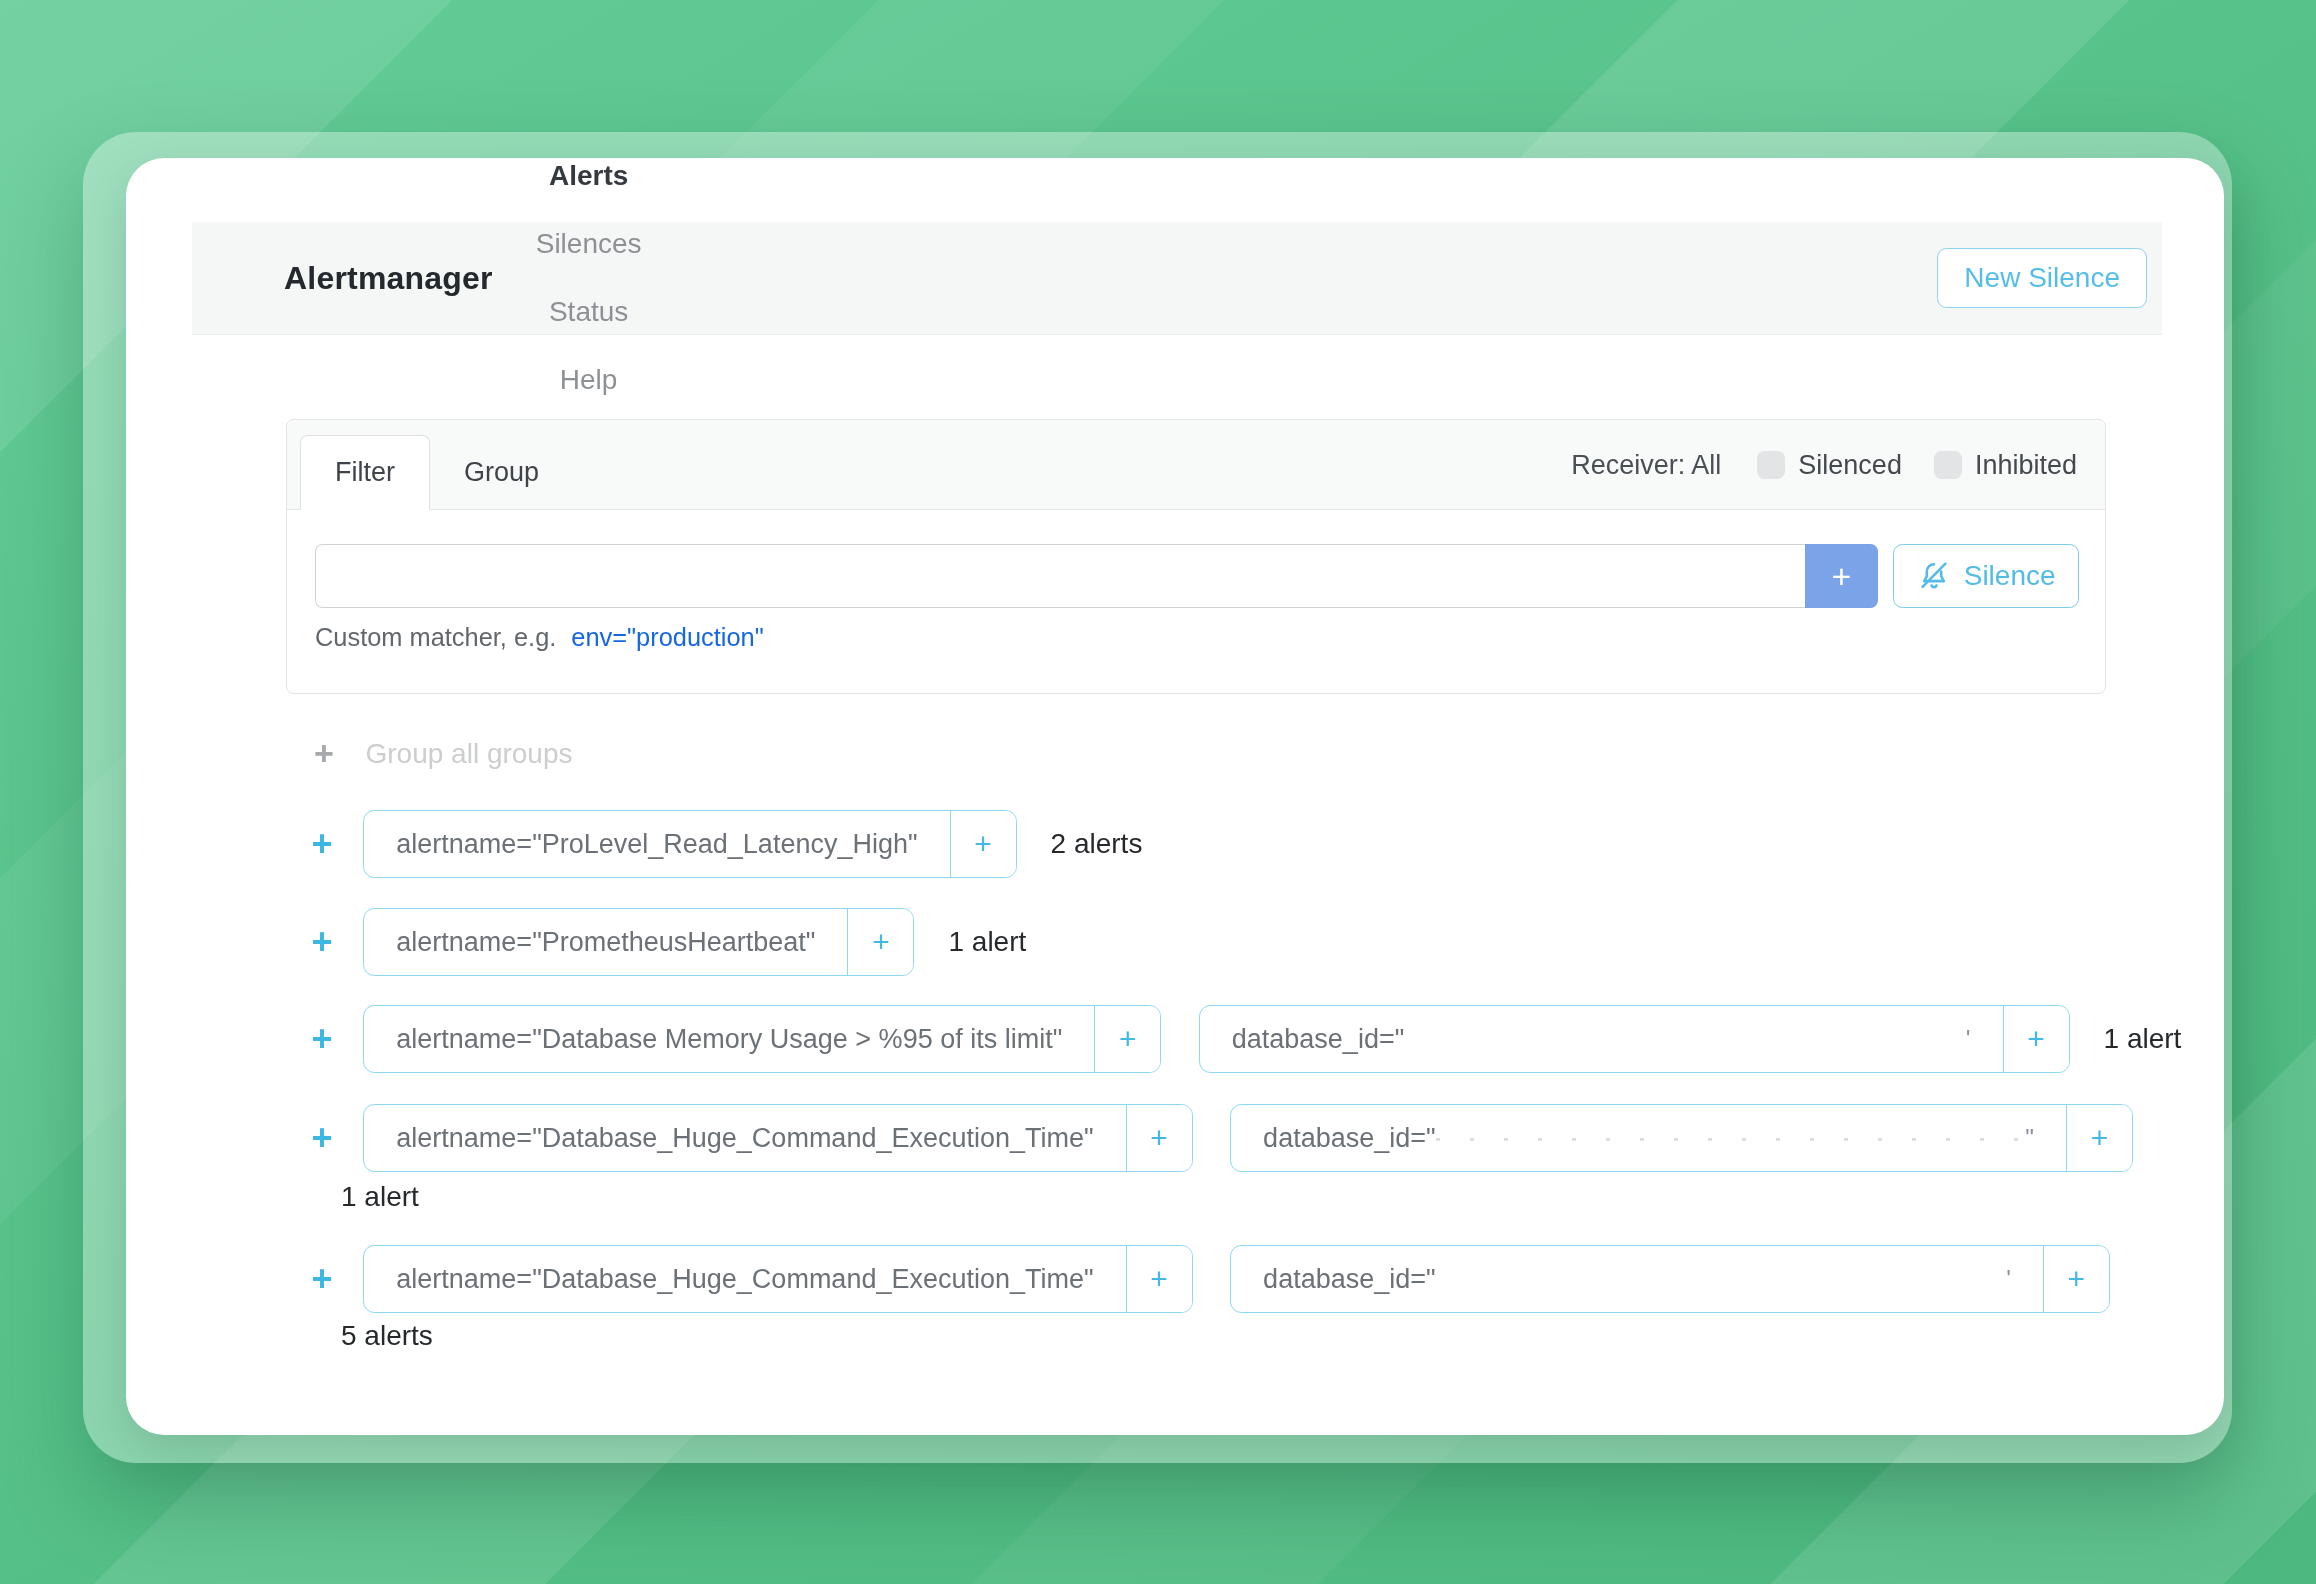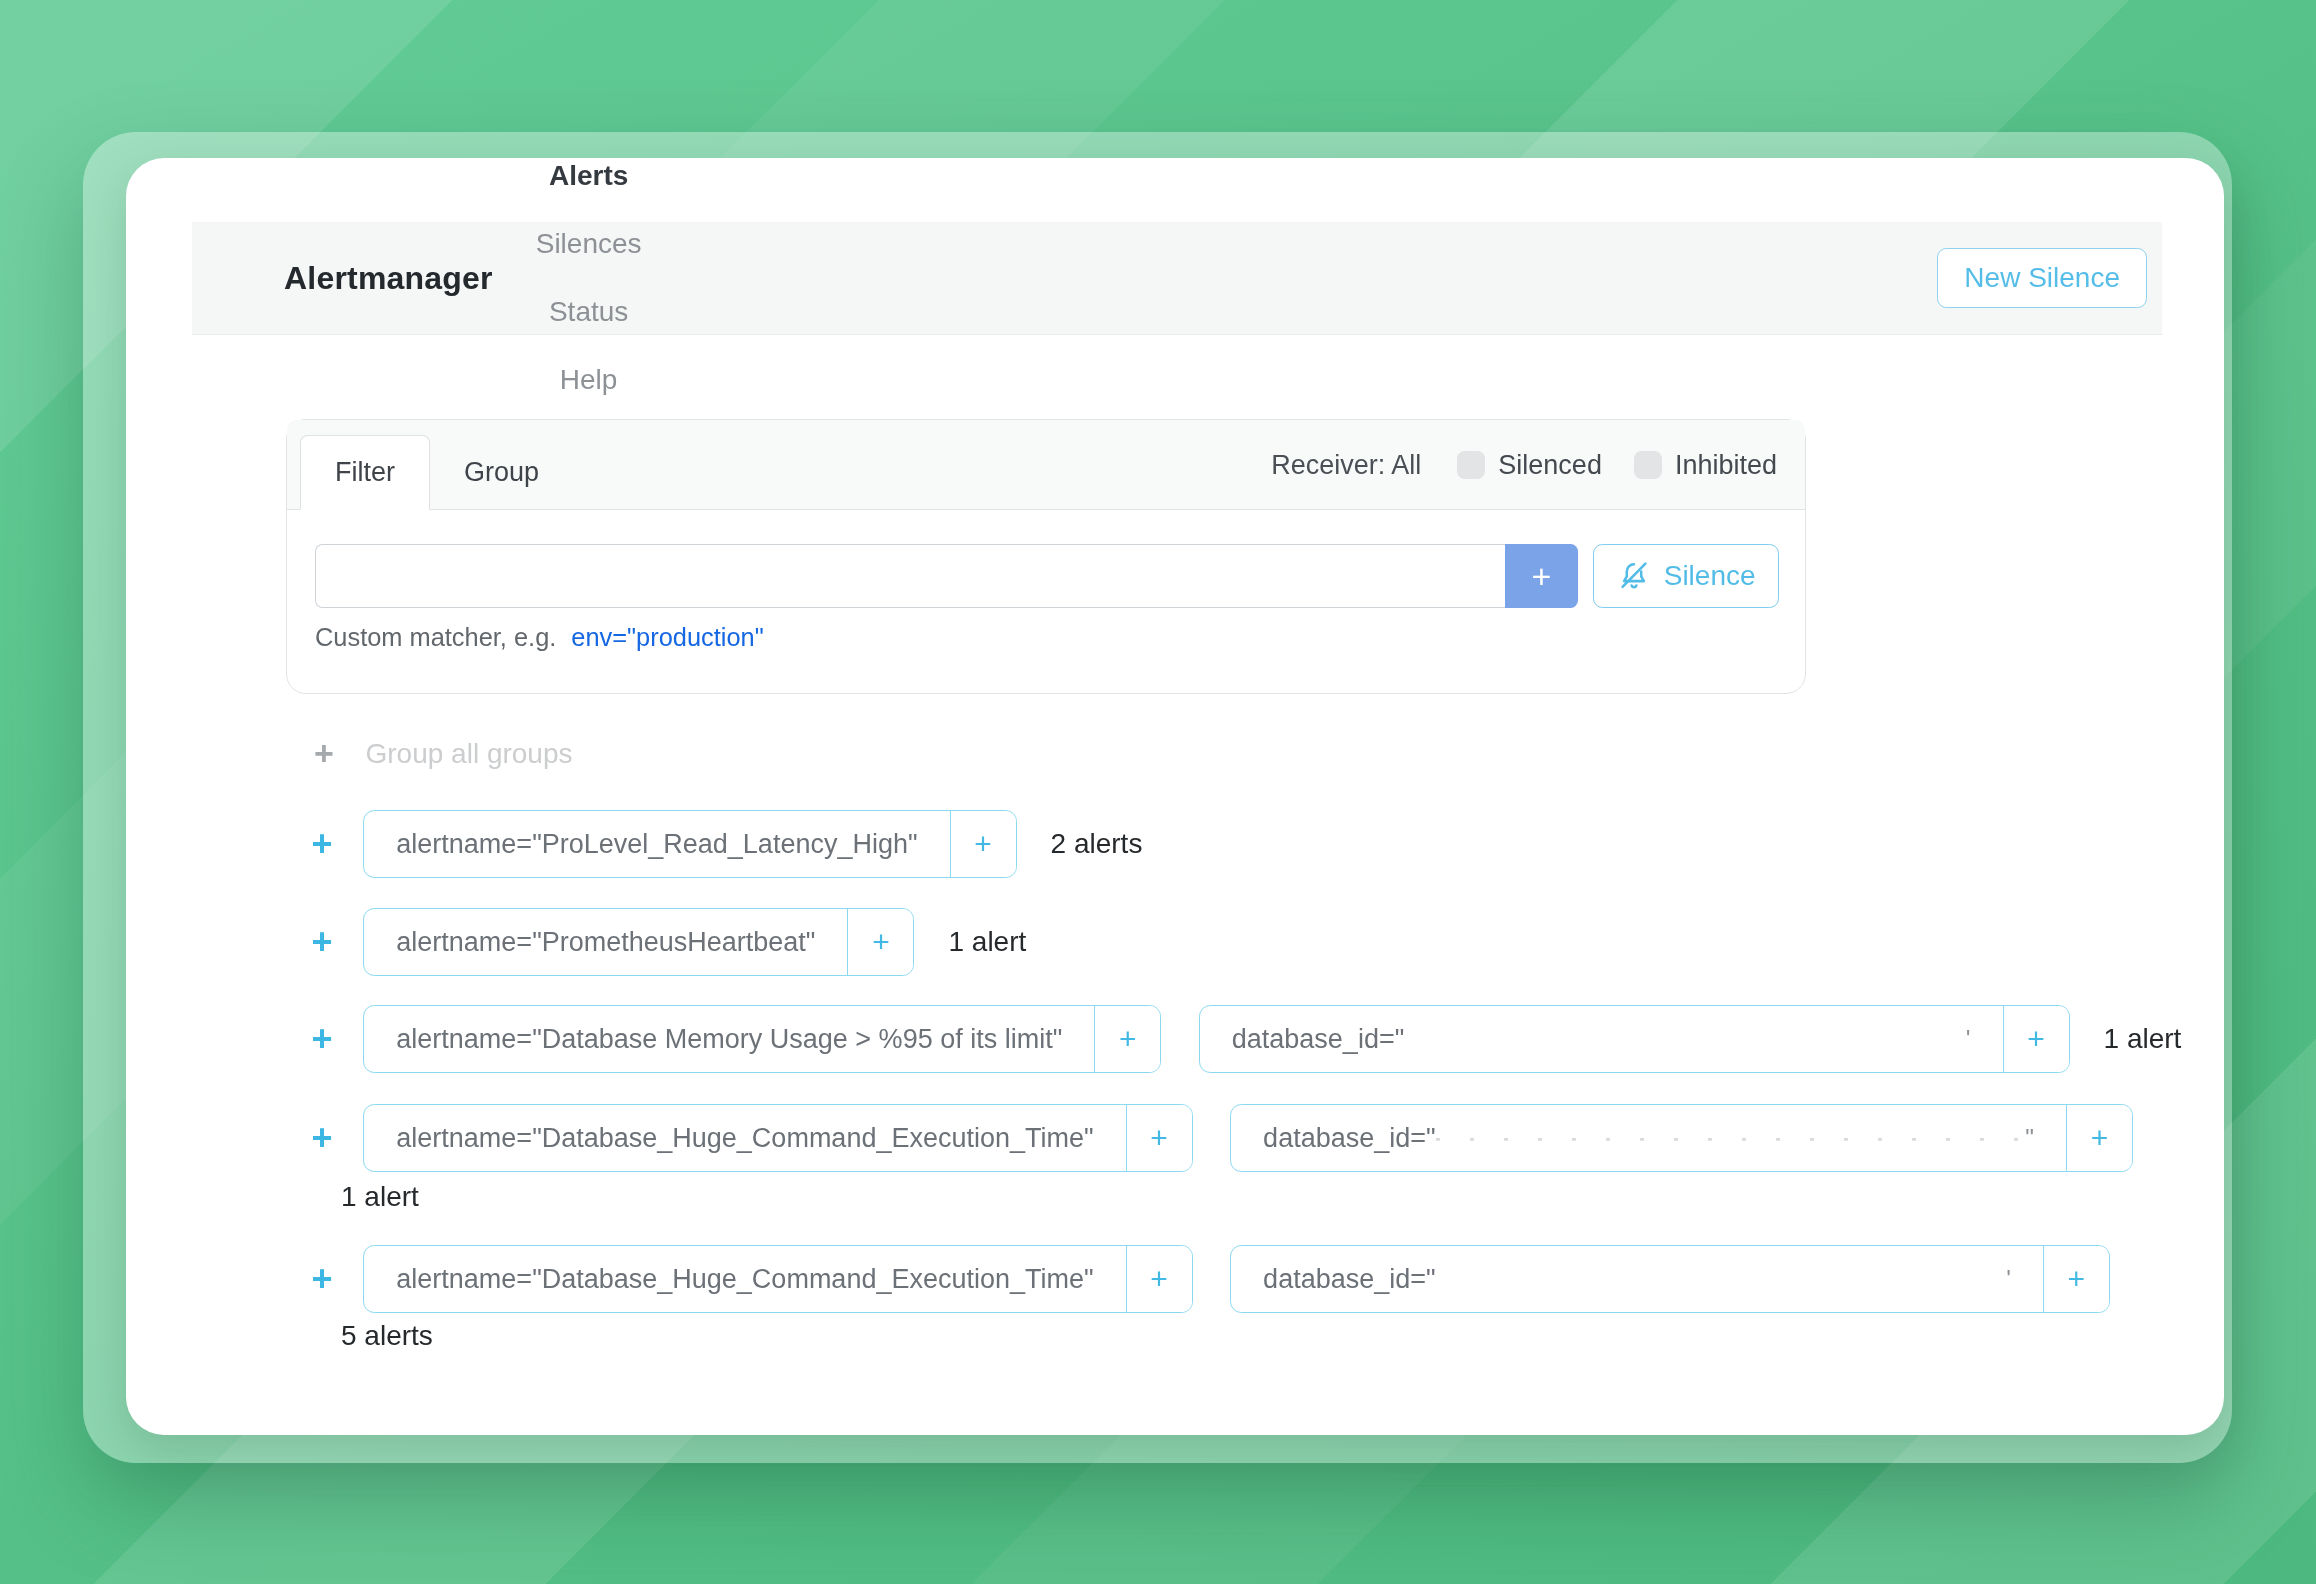--- a/index.html
+++ b/index.html
@@ -35,22 +35,22 @@
   .navlinks { display:flex; align-items:center; gap:36px;flex-direction:column; }
   .navlink { font-size:28px; color:#8d9196; text-decoration:none; cursor:pointer; }
   .navlink.active { color:#343a40; font-weight:700; }
   .btn-new-silence {
     margin-left:auto; height:60px; padding:0 26px;
     background:#fff; border:1.9px solid #8fd2ef; border-radius:9.4px;
     color:#55bde8; font-size:28px; font-family:inherit; cursor:pointer;
   }
   
   .panel {
-    position:absolute; left:160px; top:261px; width:1520px; height:275px;
-    border:0.9px solid #e2e3e4; border-radius:20px; background:#fff;
+    position:absolute; left:160px; top:261px; width:1820px; height:275px;
+    border:0.9px solid #e2e3e4; border-radius:8px; background:#fff;
   }
   .panel-head {
     position:relative; height:90px; background:#f8f9f9;
     border-bottom:0.9px solid #e2e3e4; border-radius:9.4px 9.4px 0 0;
   }
   .tabs { position:absolute; left:13px; bottom:-0.9px; display:flex; align-items:flex-end; }
   .tab {
     height:75px; padding:0 34px; display:flex; align-items:center;
     font-size:27px; color:#3e444a; cursor:pointer; background:transparent; border:none; font-family:inherit;
   }

